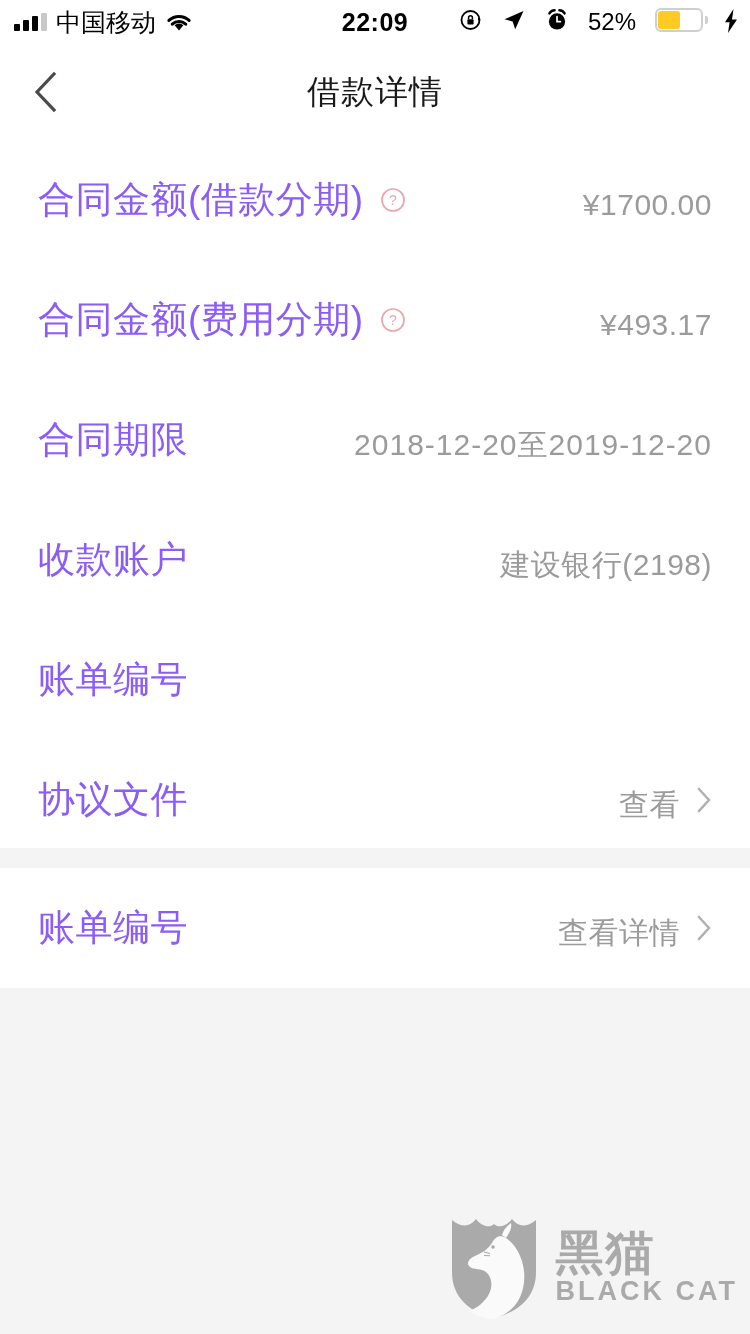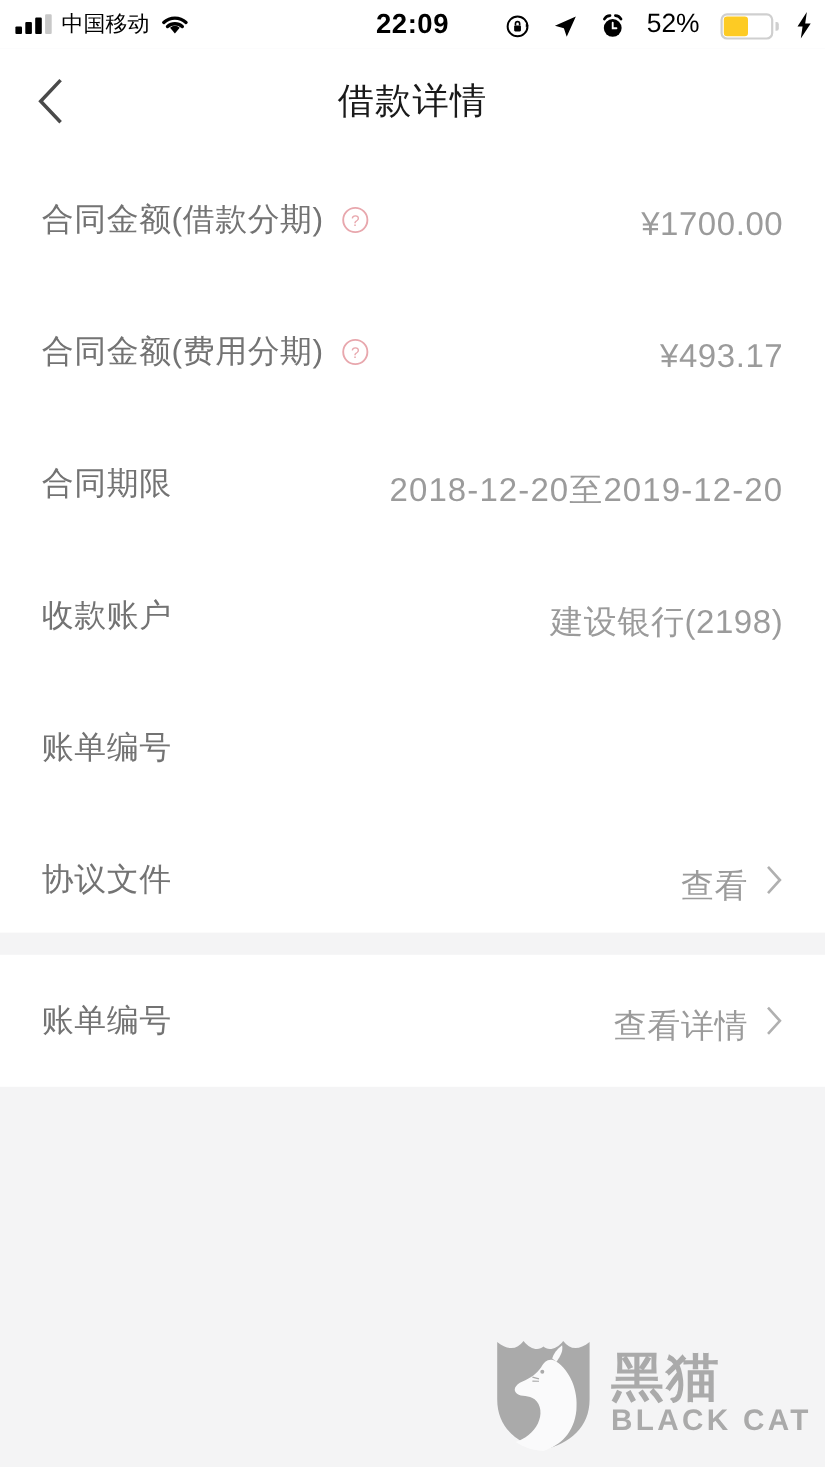--- a/index.html
+++ b/index.html
@@ -18,29 +18,29 @@
     background:#ffffff;
     display:flex; align-items:center;
   }
   .sb-left { display:flex; align-items:center; gap:9px; padding-left:14px; }
   .sig-bars { display:flex; align-items:flex-end; gap:3px; height:18px; }
   .sig-bars i { display:block; width:6px; background:#000; border-radius:1px; }
   .sig-bars i:nth-child(1){ height:7px; }
   .sig-bars i:nth-child(2){ height:11px; }
   .sig-bars i:nth-child(3){ height:15px; }
   .sig-bars i:nth-child(4){ height:18px; background:#c8c8c8; }
-  .carrier { font-size:20px; color:#000; letter-spacing:0px; line-height:1; }
+  .carrier { font-size:25px; color:#000; letter-spacing:0px; line-height:1; }
   .wifi { width:28px; height:20px; display:block; }
 
   .sb-center {
     position:absolute; left:0; right:0; text-align:center;
     font-size:25px; font-weight:bold; color:#000000; letter-spacing:0.5px;
   }
   .sb-right {
-    margin-left:auto; display:flex; align-items:flex-end; gap:19px;
+    margin-left:auto; display:flex; align-items:flex-start; gap:19px;
     padding-right:10px;
   }
   .sb-right svg { display:block; }
   .batt-pct { font-size:24px; color:#000; letter-spacing:0px; }
   .battery { position:relative; width:48px; height:24px; }
   .battery .shell {
     position:absolute; inset:0; border:2px solid #cfcfcf; border-radius:6px; background:#fff;
   }
   .battery .fill {
     position:absolute; left:3px; top:3px; bottom:3px; width:22px;
@@ -71,21 +71,21 @@
   #sectionA { position:absolute; top:140px; left:0; height:708px; }
   .gap { position:absolute; top:848px; left:0; width:750px; height:20px; background:#f4f4f5; }
   #sectionB { position:absolute; top:868px; left:0; height:120px; }
 
   .row {
     position:relative; height:120px; width:750px;
     display:flex; align-items:center;
     padding:0 38px;
   }
   .row-label {
-    font-size:29px; color:#737373; letter-spacing:0.5px; white-space:nowrap;text-align:right;
+    font-size:37px; color:#8b5cf6; letter-spacing:0.5px; white-space:nowrap;text-align:right;
   }
   .help-icon {
     margin-left:16px; width:26px; height:26px; flex:none;
     display:inline-flex; align-items:center; justify-content:center;
   }
   .row-value {
     margin-left:auto; font-size:30px; color:#9b9b9b;
     letter-spacing:0.5px; white-space:nowrap;margin-top:10px;
   }
   .row-value.num { letter-spacing:1px; }

